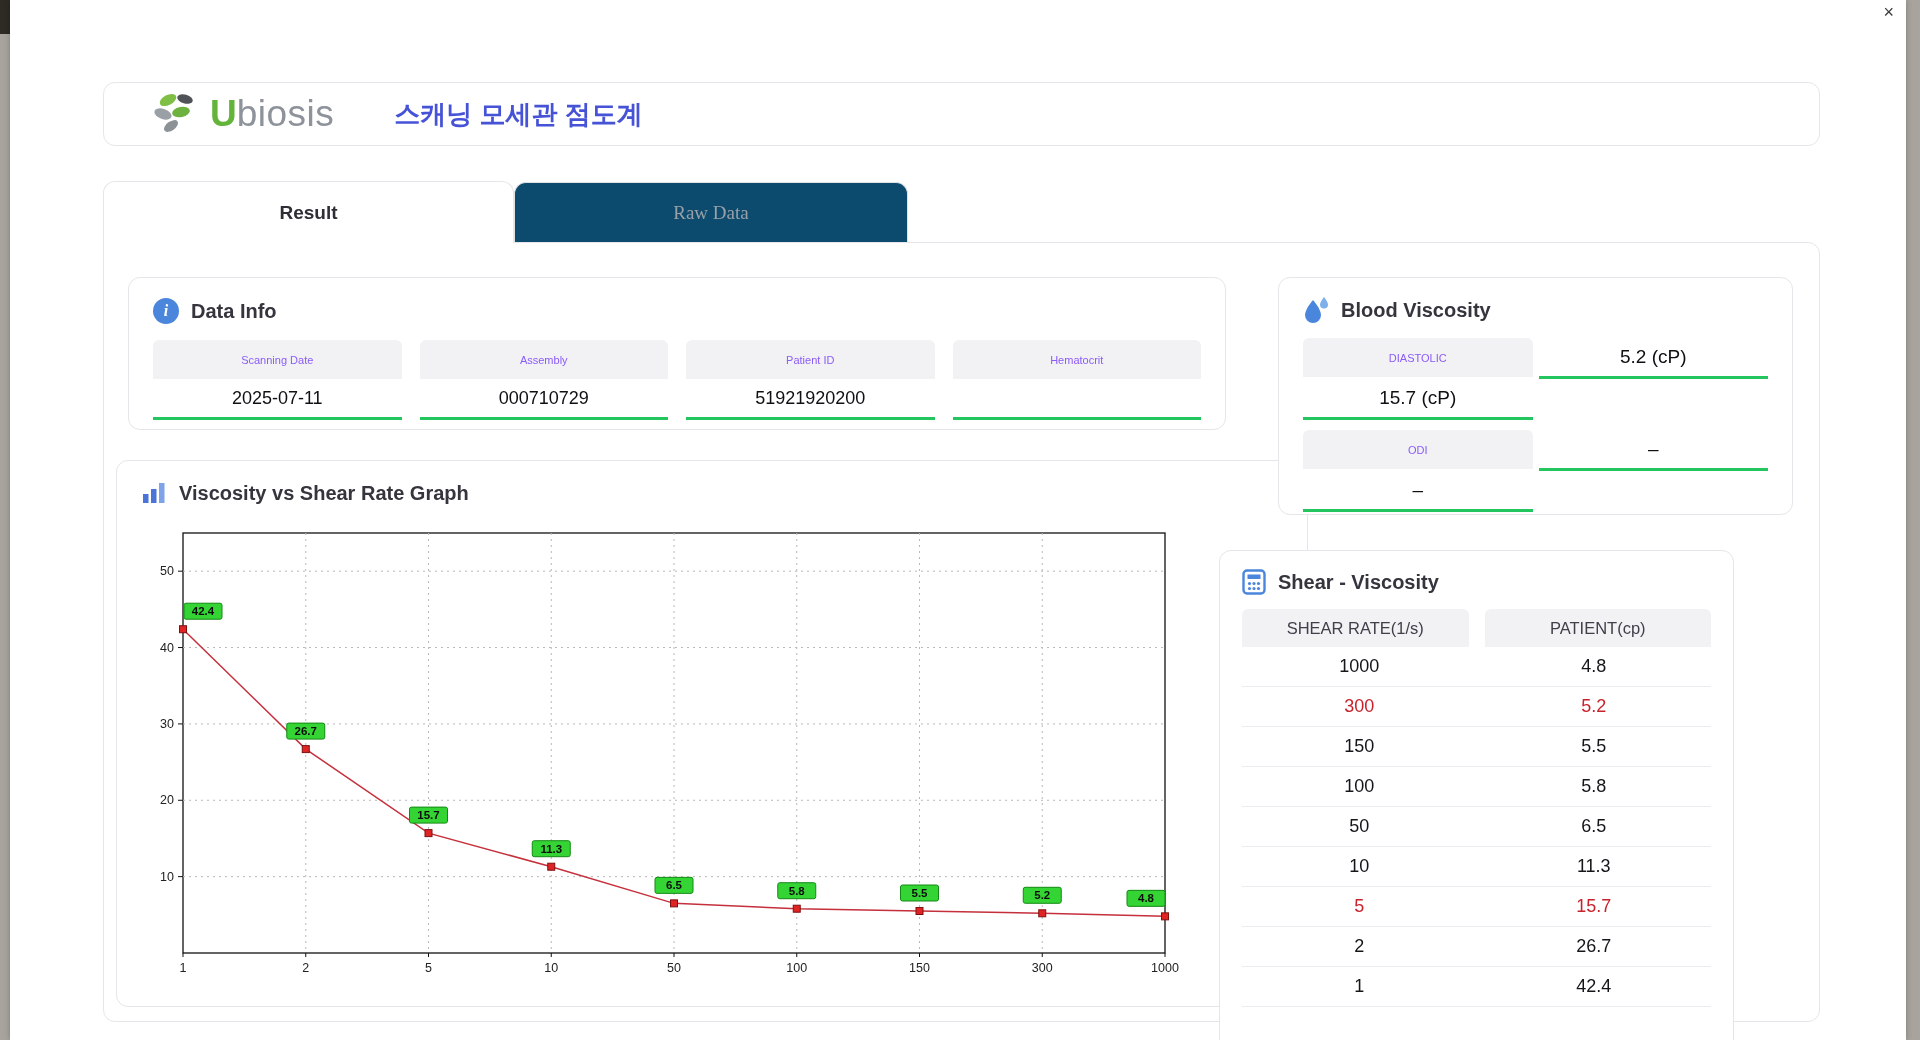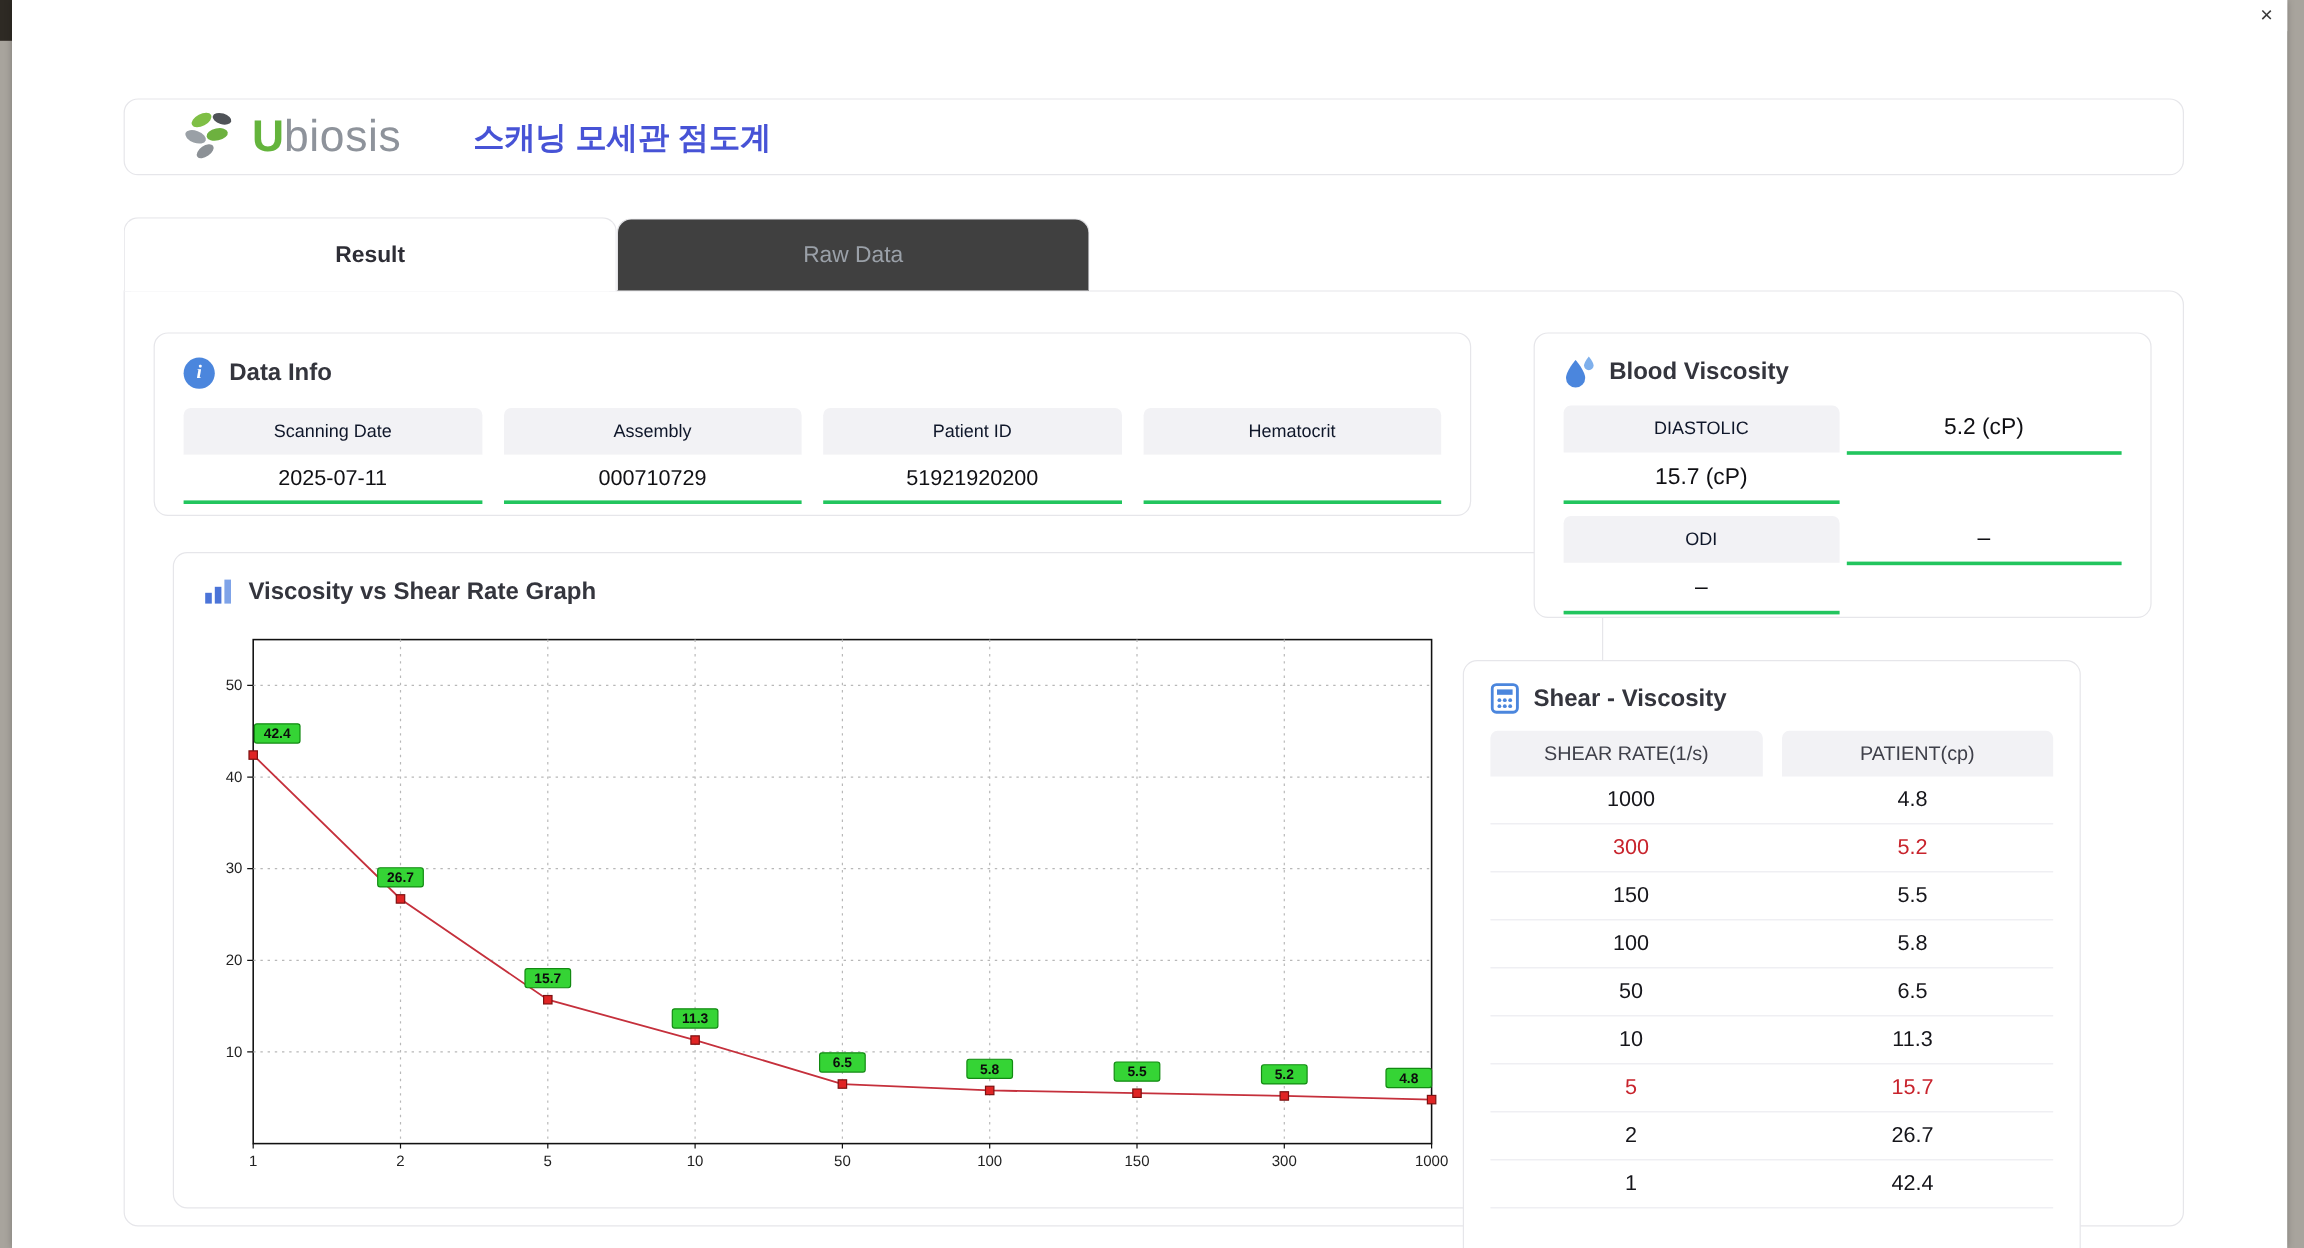--- a/index.html
+++ b/index.html
@@ -15,35 +15,35 @@
   
   .header-panel { left:93px; top:82px; width:1717px; height:64px; display:flex; align-items:center; }
   .logo { display:flex; align-items:center; margin-left:48px; gap:6px; }
   .logo-u { font-size:37px; color:#64b43c; font-weight:bold; }
   .logo-rest { font-size:37px; color:#8e939b; letter-spacing:.5px; }
   .app-title { margin-left:60px; font-size:26px; font-weight:bold; color:#4753d6; }
 
   
   .tab { position:absolute; display:flex; align-items:center; justify-content:center; font-size:19px; border-radius:12px 12px 0 0; cursor:pointer; }
   .tab-active { left:93px; top:181px; width:411px; height:62px; background:#fff; border:1px solid #e6e6ea; border-bottom:none; font-weight:bold; color:#2e2e36; z-index:4; }
-  .tab-inactive { left:504px; top:182px; width:394px; height:60px; background:#404040; border:1px solid #e3e3e6; border-bottom:none; color:#9aa0a8; font-weight:500; z-index:3; }
+  .tab-inactive { left:504px; top:182px; width:394px; height:60px; background:#0c4a6e; border:1px solid #e3e3e6; border-bottom:none; color:#9aa0a8; font-weight:500; z-index:3;font-family:Liberation Serif, serif; }
 
   .main-card { position:absolute; left:93px; top:242px; width:1717px; height:780px; background:#fff; border:1px solid #e6e6ea; border-radius:0 12px 12px 12px; z-index:2; }
 
   .sec-title { display:flex; align-items:center; gap:12px; font-size:20px; font-weight:bold; color:#34353d; }
   .icon-info { width:26px; height:26px; border-radius:50%; background:#4b86dd; color:#fff; display:flex; align-items:center; justify-content:center; font-size:16px; font-family:"Liberation Serif",serif; font-style:italic; font-weight:bold; flex:0 0 auto; }
 
   
   .file-info { left:24px; top:34px; width:1098px; height:153px; padding:20px 24px; }
   .fields { margin-top:16px; display:grid; grid-template-columns:repeat(4,1fr); gap:0 18px; }
-  .f-label { background:#f2f2f5; height:39px; display:flex; align-items:center; justify-content:center; font-size:15px; color:#0f172a; border-radius:6px 6px 0 0; }
+  .f-label { background:#f2f2f5; height:39px; display:flex; align-items:center; justify-content:center; font-size:11px; color:#8b5cf6; border-radius:6px 6px 0 0; }
   .f-value { height:41px; display:flex; align-items:center; justify-content:center; font-size:18px; color:#101014; border-bottom:3px solid #22c55e; background:#fff; }
 
   
-  .graph-panel { left:40px; top:217px; width:1192px; height:547px; padding:20px 24px; }
+  .graph-panel { left:12px; top:217px; width:1192px; height:547px; padding:20px 24px; }
   .chart-wrap { margin-top:12px; }
   .chart-wrap svg text { font-family:"Liberation Sans",sans-serif; }
 
   
   .blood-panel { left:1174px; top:34px; width:515px; height:238px; padding:18px 24px; }
   .bv-grid { display:grid; grid-template-columns:1fr 1fr; gap:0 6px; }
   .bv-first { margin-top:14px; }
   .bv-second { margin-top:10px; }
   .bv-value { font-size:19px; }
 

